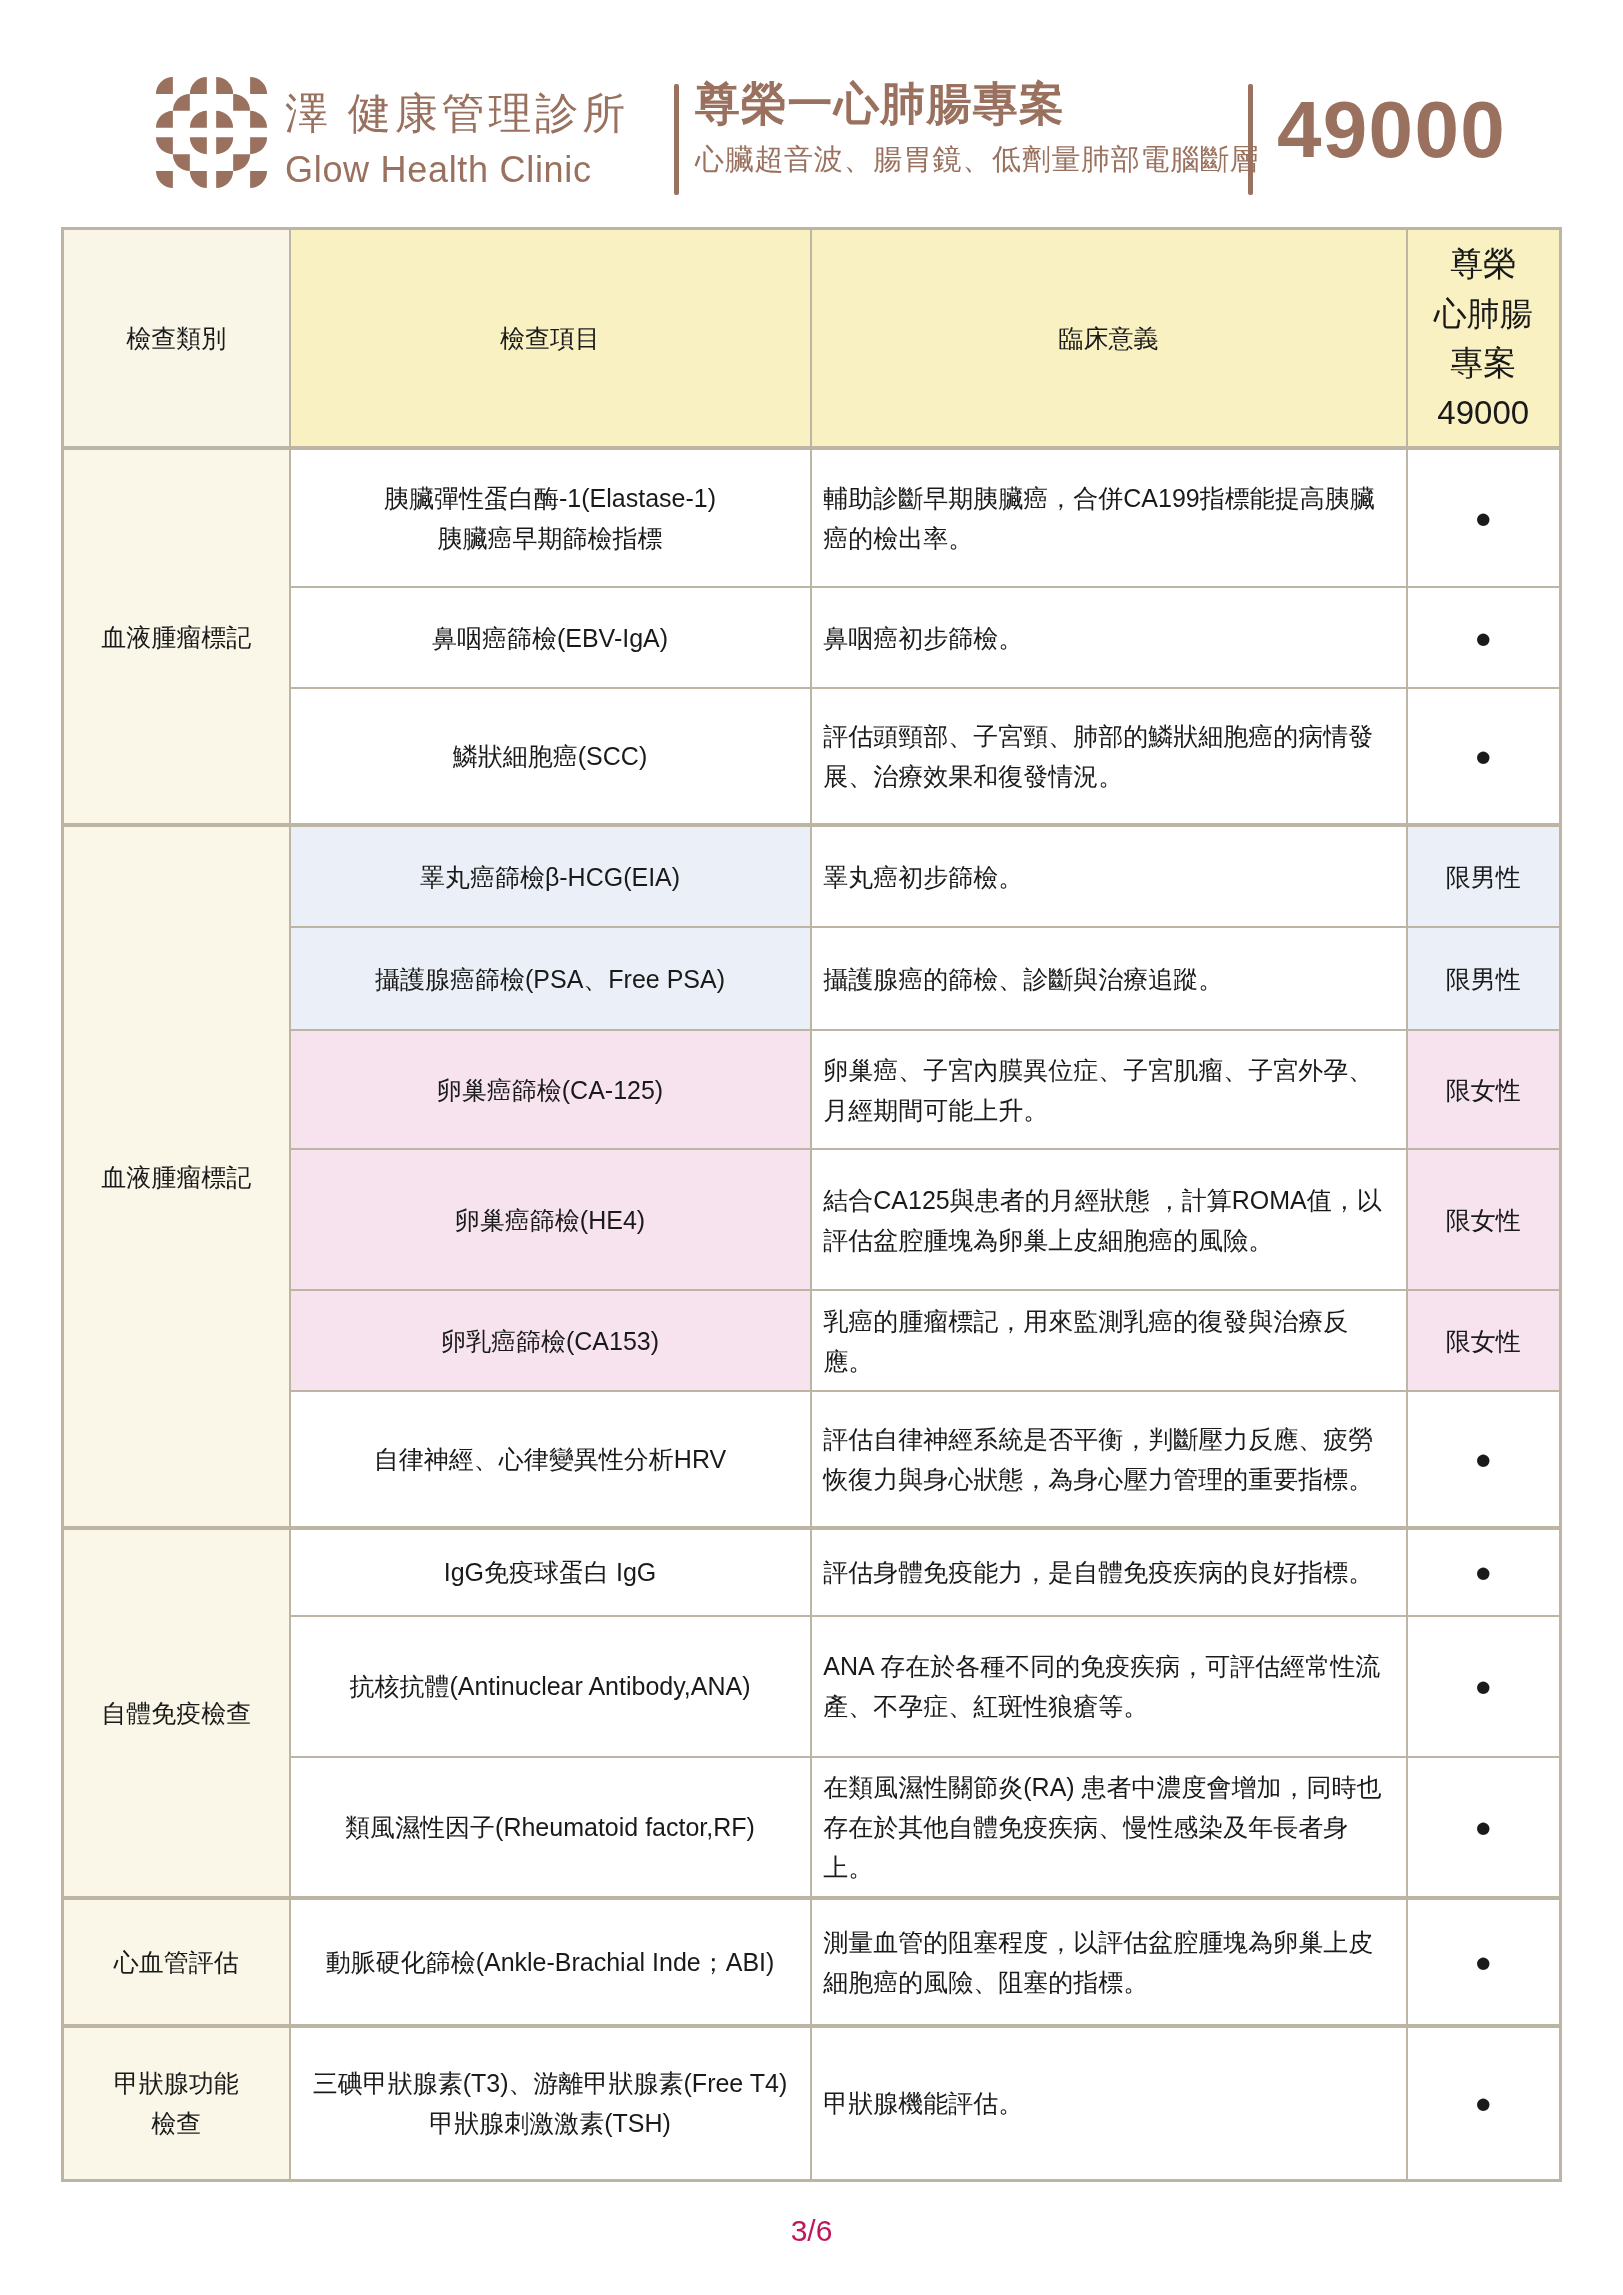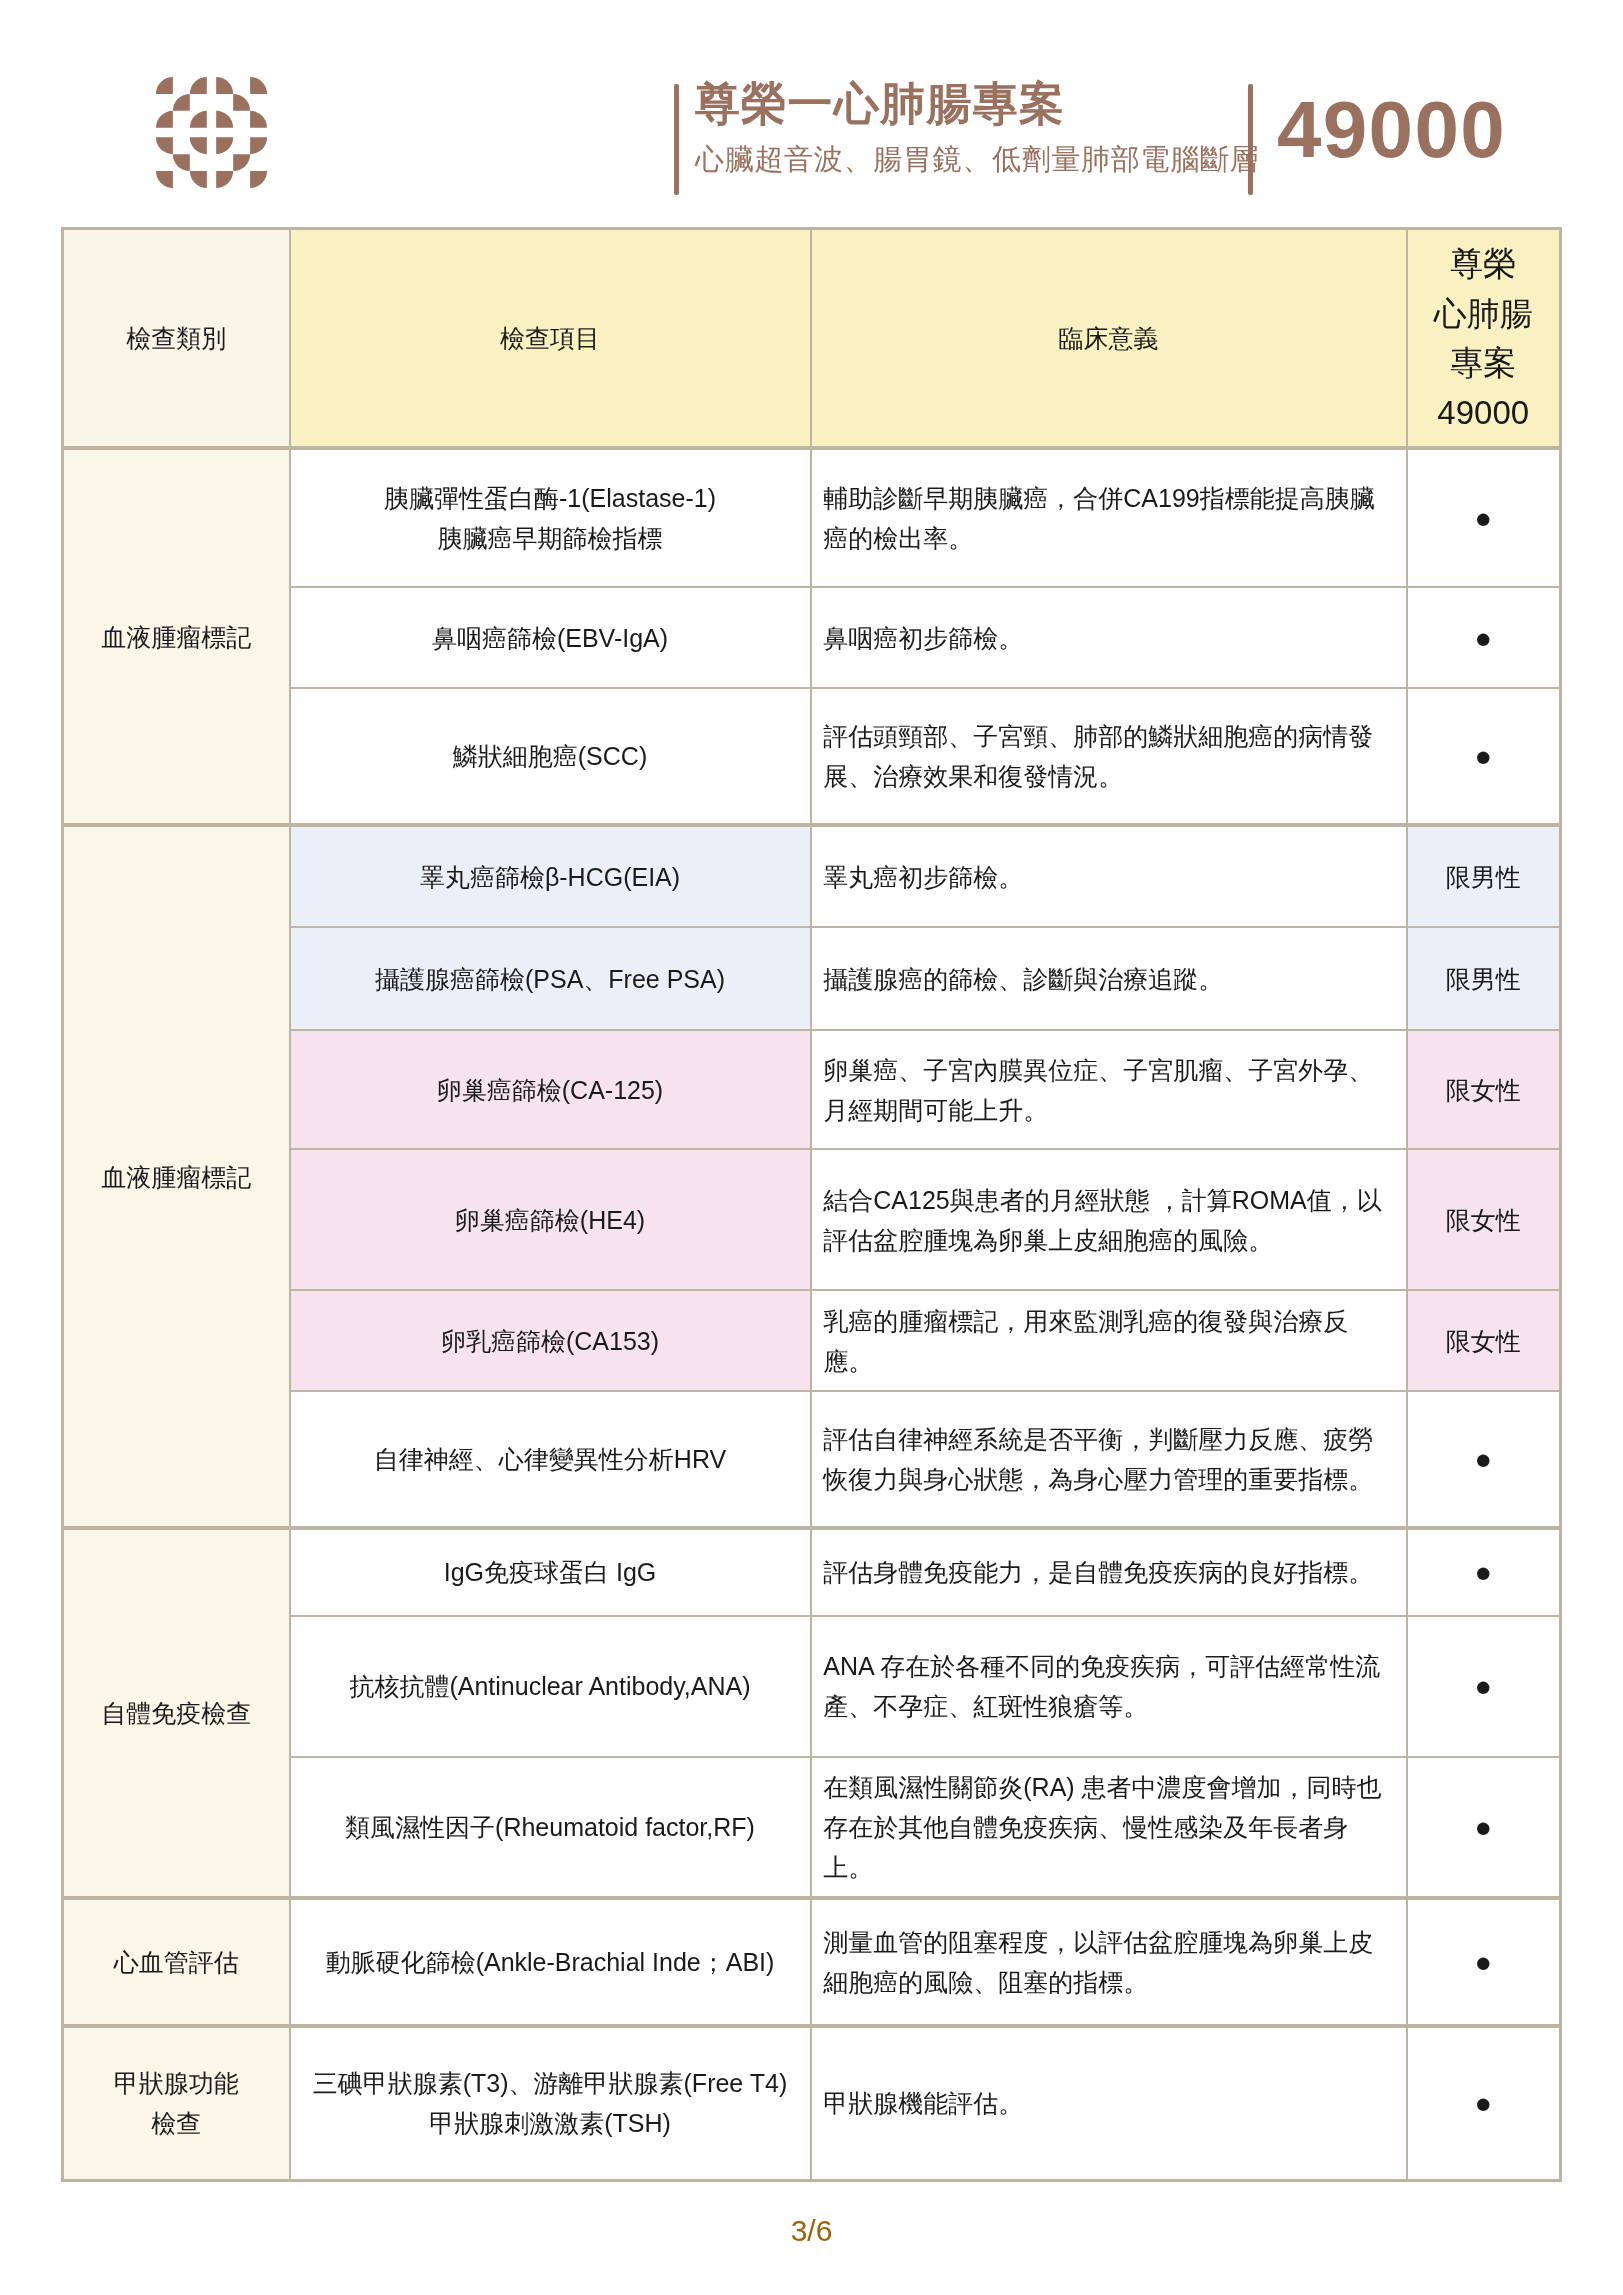--- a/index.html
+++ b/index.html
@@ -48,21 +48,21 @@
   td.item{text-align:center;padding-left:19.6px;white-space:pre-line;background:#ffffff;}
   td.meaning{text-align:left;padding-left:15.7px;background:#ffffff;}
   td.mark{text-align:center;background:#ffffff;padding:0 3.9px;}
   td.mark.dot{font-size:29px;}
   td.item.male,td.mark.male{background:#ebeff7;}
   td.item.female,td.mark.female{background:#f6e3ee;}
   tr.sec td{border-top:4.6px solid #bdb5a3;}
   
   .page-number{
     position:absolute;left:0;right:0;top:2214px;
-    text-align:center;font-size:30px;color:#a16207;font-weight:500;
+    text-align:center;font-size:30px;color:#be185d;font-weight:500;
   }
 </style>
 </head>
 <body>
 
 <div class="page">
 
   <svg class="brand-logo" viewBox="0 0 120 120" aria-hidden="true">
     <g fill="#9a715f">
 
@@ -85,20 +85,24 @@
       <path d="M55 101L55 119A18 18 0 0 1 37 101Z"></path>
 
       <path d="M65 65L83 65A18 18 0 0 1 65 83Z"></path>
       <path d="M101 65L119 65A18 18 0 0 1 101 83Z"></path>
       <path d="M83 83L101 83A18 18 0 0 1 83 101Z"></path>
       <path d="M65 101L83 101A18 18 0 0 1 65 119Z"></path>
       <path d="M101 101L119 101A18 18 0 0 1 101 119Z"></path>
     </g>
   </svg>
 
+  <div class="brand-text">
+    <div class="brand-zh">澤 健康管理診所</div>
+    <div class="brand-en">Glow Health Clinic</div>
+  </div>
 
   <div class="vbar vbar-1"></div>
 
   <div class="plan-title-block">
     <div class="plan-title">尊榮一心肺腸專案</div>
     <div class="plan-subtitle">心臟超音波、腸胃鏡、低劑量肺部電腦斷層</div>
   </div>
 
   <div class="vbar vbar-2"></div>
 

